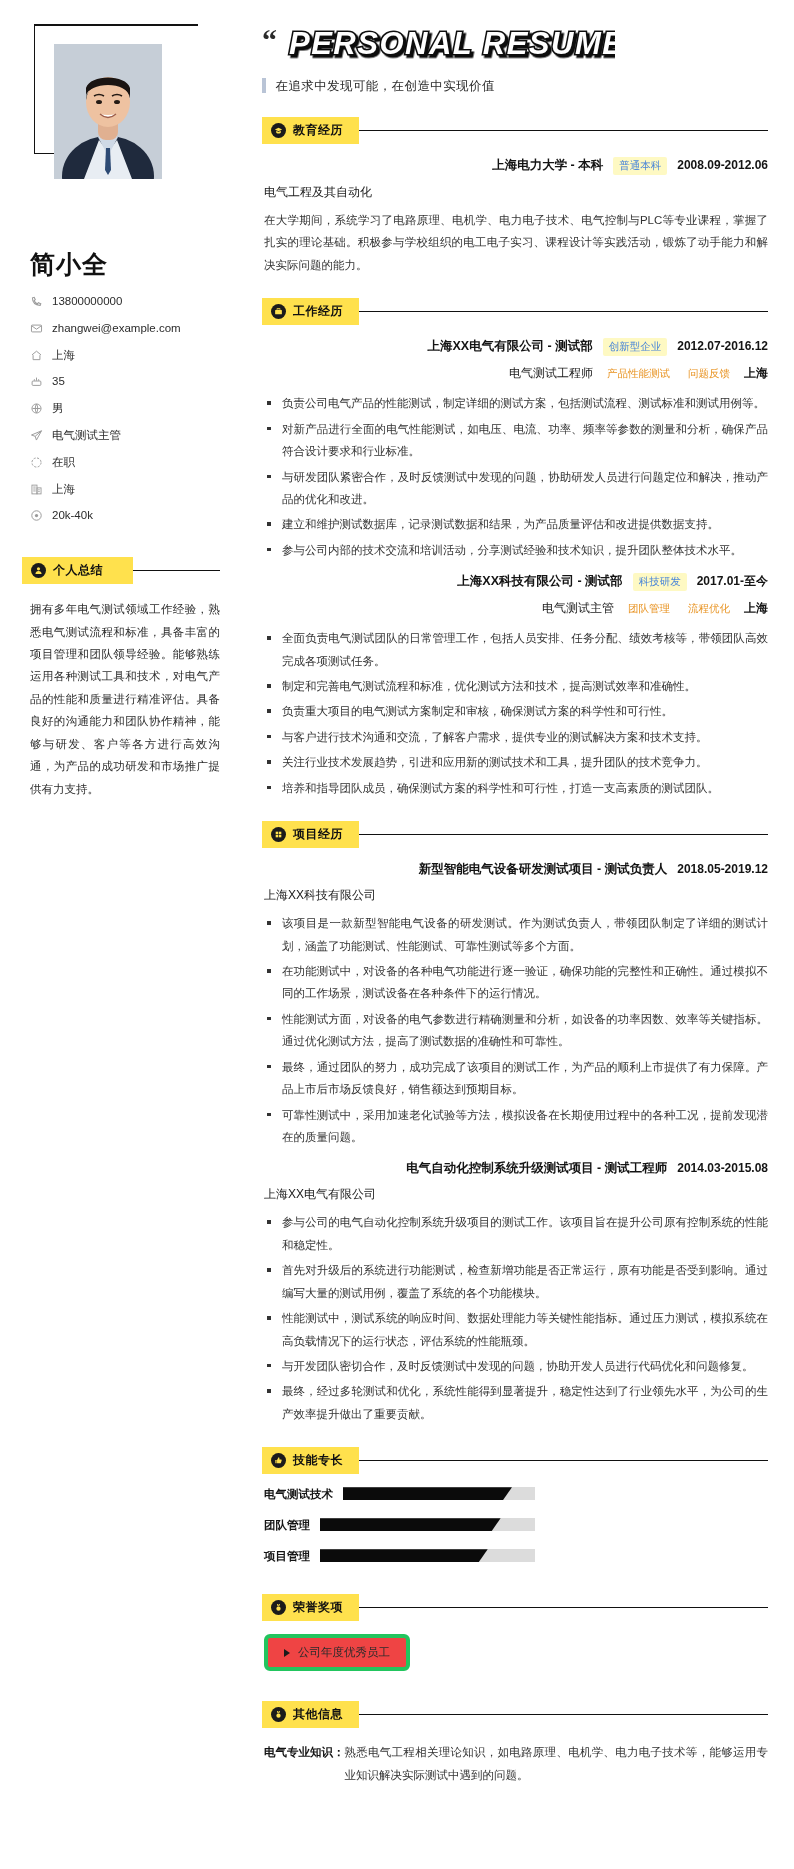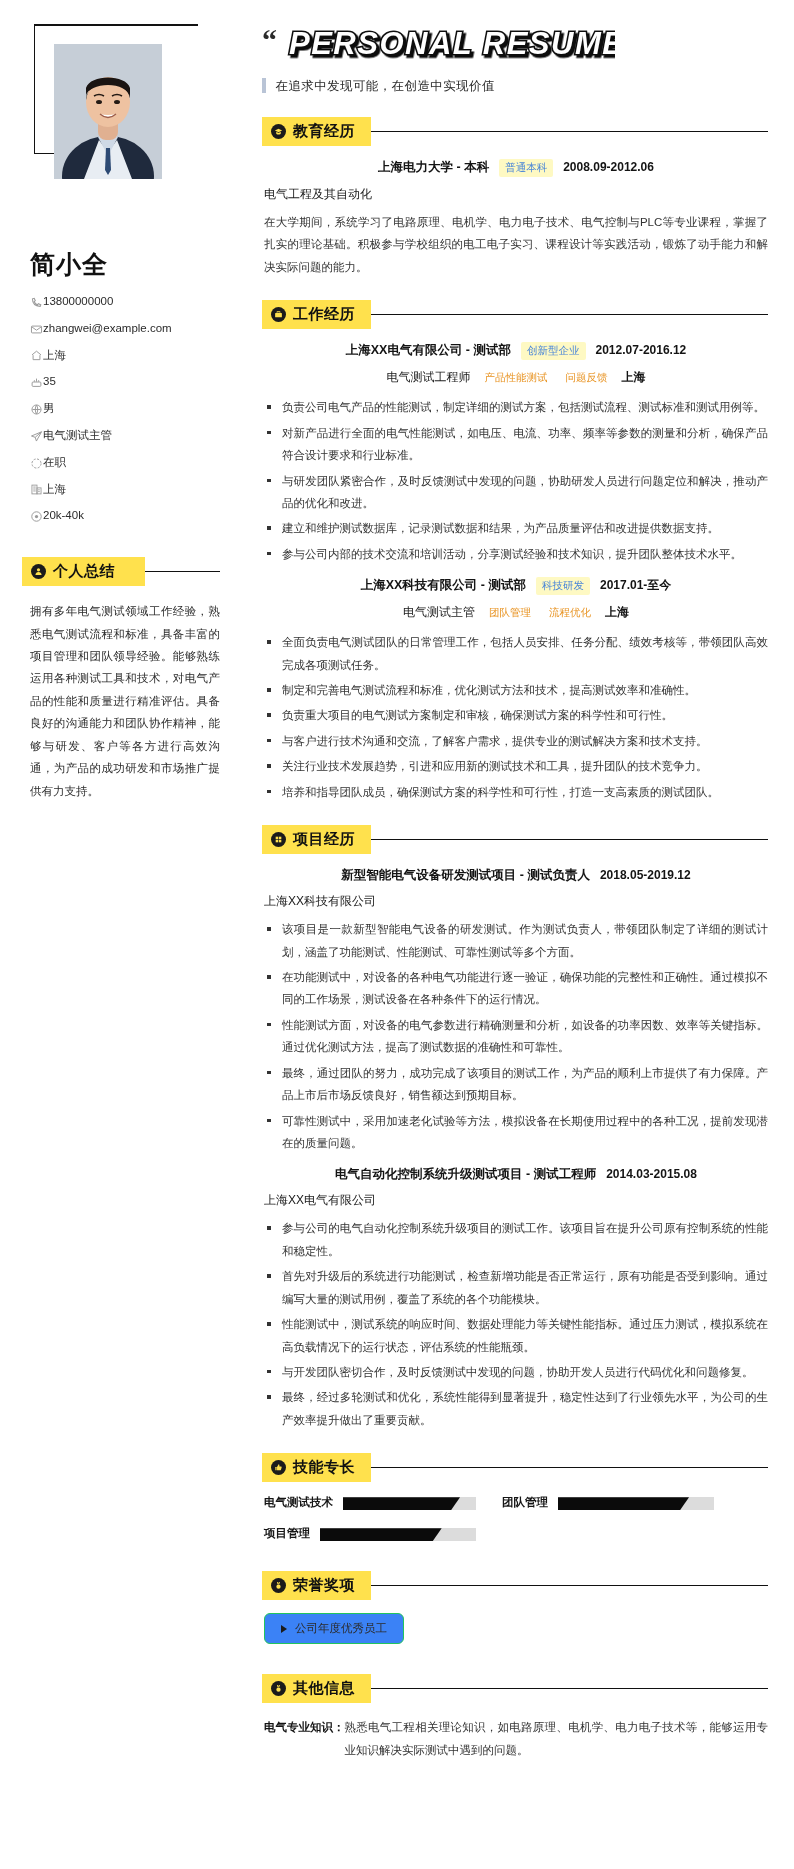--- a/index.html
+++ b/index.html
@@ -72,21 +72,22 @@
   .name {
     margin: 22px 0 0 8px;
     font-size: 25px;
     font-weight: bold;
     letter-spacing: 1px;
     color: #111;
   }
   .contact-list { margin: 14px 0 0 8px; }
   .contact-item {
     display: flex;
-    align-items: flex-end;
+    align-items: flex-start;
+    gap: 9px;
     margin-bottom: 13px;
     font-size: 11.5px;
     color: #2b2b2b;
   }
   .contact-item .ico {
     width: 13px; height: 13px;
     flex: 0 0 13px;
     display: flex; align-items: center; justify-content: center;
     color: #9a9a9a;
   }
@@ -111,21 +112,21 @@
   }
   .sec-badge .dot {
     width: 15px; height: 15px;
     border-radius: 50%;
     background: #1b1b1b;
     display: flex; align-items: center; justify-content: center;
     flex: 0 0 15px;
   }
   .sec-badge .dot svg { width: 9px; height: 9px; display:block; }
   .sec-badge .t {
-    font-size: 15px;
+    font-size: 12px;
     font-weight: bold;
     color: #111;
     letter-spacing: .5px;
   }
   .sec-rule {
     flex: 1;
     height: 1.3px;
     background: #111;
     margin-left: -6px;
   }
@@ -178,21 +179,21 @@
     color: #2b2b2b;
     letter-spacing: .4px;
   }
 
   .right .sec-head { margin-top: 22px; margin-bottom: 13px; padding-left: 12px; }
 
   .entry { margin: 0 0 4px 14px; }
   .entry-row {
     display: flex;
     align-items: baseline;
-    justify-content: center;
+    justify-content: flex-end;
     gap: 10px;
     margin-bottom: 9px;
   }
   .entry-left {
     display: flex;
     align-items: baseline;
     gap: 10px;
     flex-wrap: wrap;
   }
   .org {
@@ -252,23 +253,23 @@
 
   
   .skills-grid {
     margin: 2px 0 0 14px;
     display: flex;
     flex-wrap: wrap;
     gap: 16px 26px;
   }
   .skill {
     display: flex;
-    align-items: flex-end;
+    align-items: flex-start;
     gap: 10px;
-    width: 212px;
+    width: 271px;
   }
   .skill .lab {
     font-size: 11.5px;
     font-weight: bold;
     color: #151515;
     white-space: nowrap;
   }
   .skill .track {
     flex: 1;
     height: 13px;
@@ -282,26 +283,26 @@
     background: #0b0b0b;
     clip-path: polygon(0 0, 100% 0, calc(100% - 9px) 100%, 0 100%);
   }
 
   
   .awards { margin: 2px 0 0 14px; display: flex; flex-wrap: wrap; gap: 10px; }
   .award-chip {
     display: inline-flex;
     align-items: center;
     gap: 8px;
-    border: 1px solid #22c55e;
+    border: 4px solid #22c55e;
     border-radius: 6px;
     padding: 7px 16px;
     font-size: 11.5px;
     color: #2b2b2b;
-    background: #3b82f6;
+    background: #ef4444;
   }
   .award-chip .tri {
     width: 0; height: 0;
     border-left: 6px solid #1b1b1b;
     border-top: 4px solid transparent;
     border-bottom: 4px solid transparent;
   }
 
   
   .other { margin: 2px 0 0 14px; }

